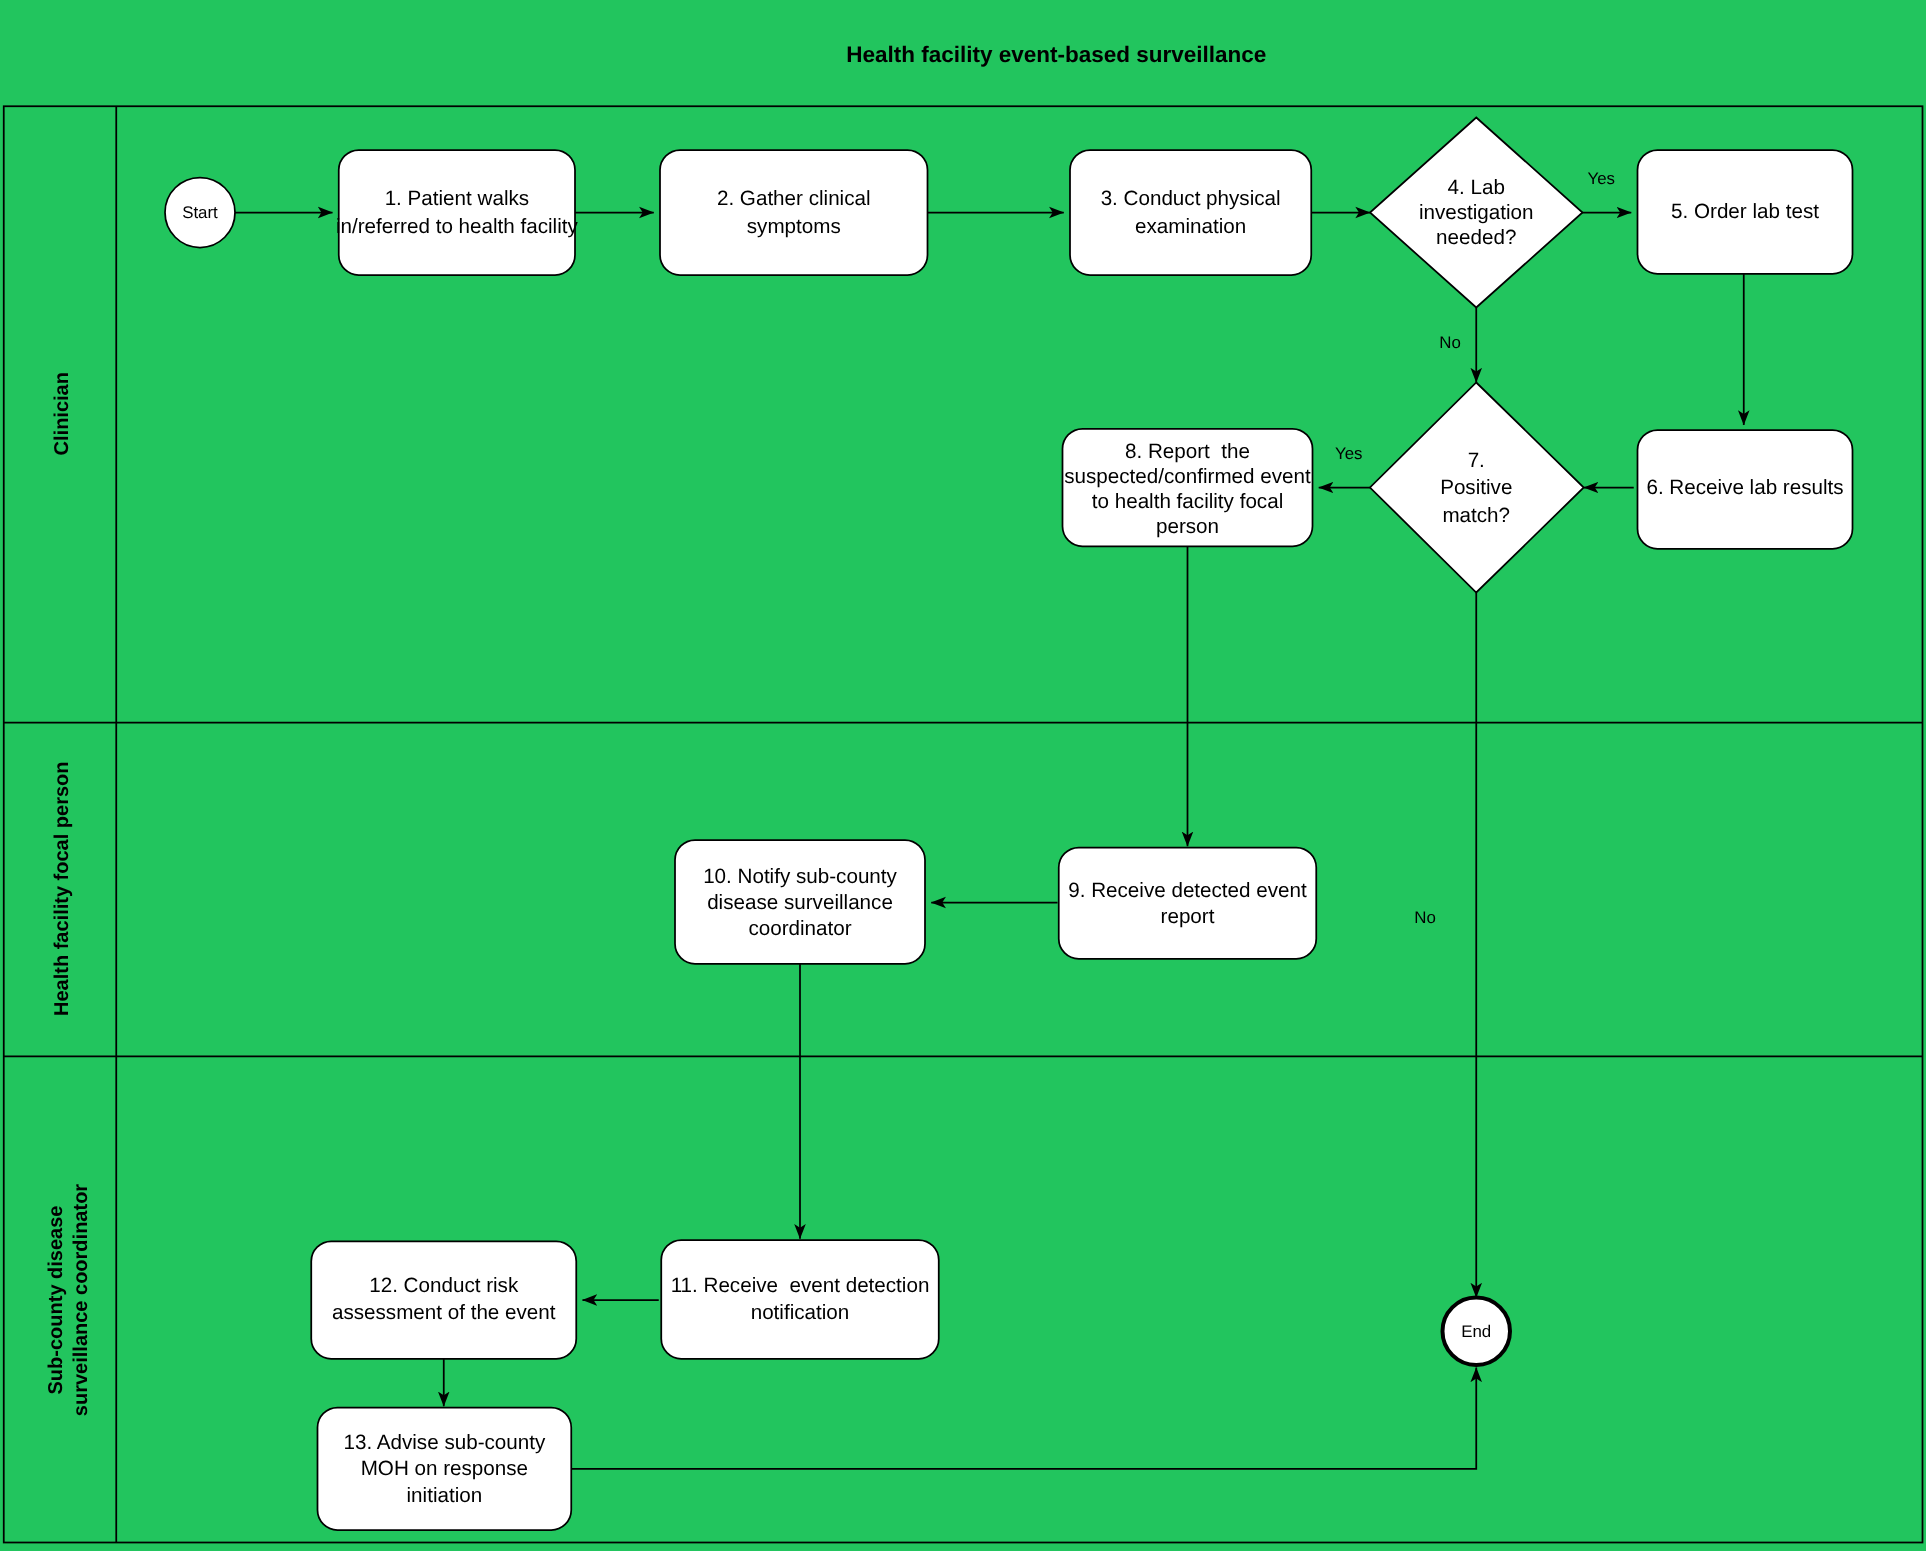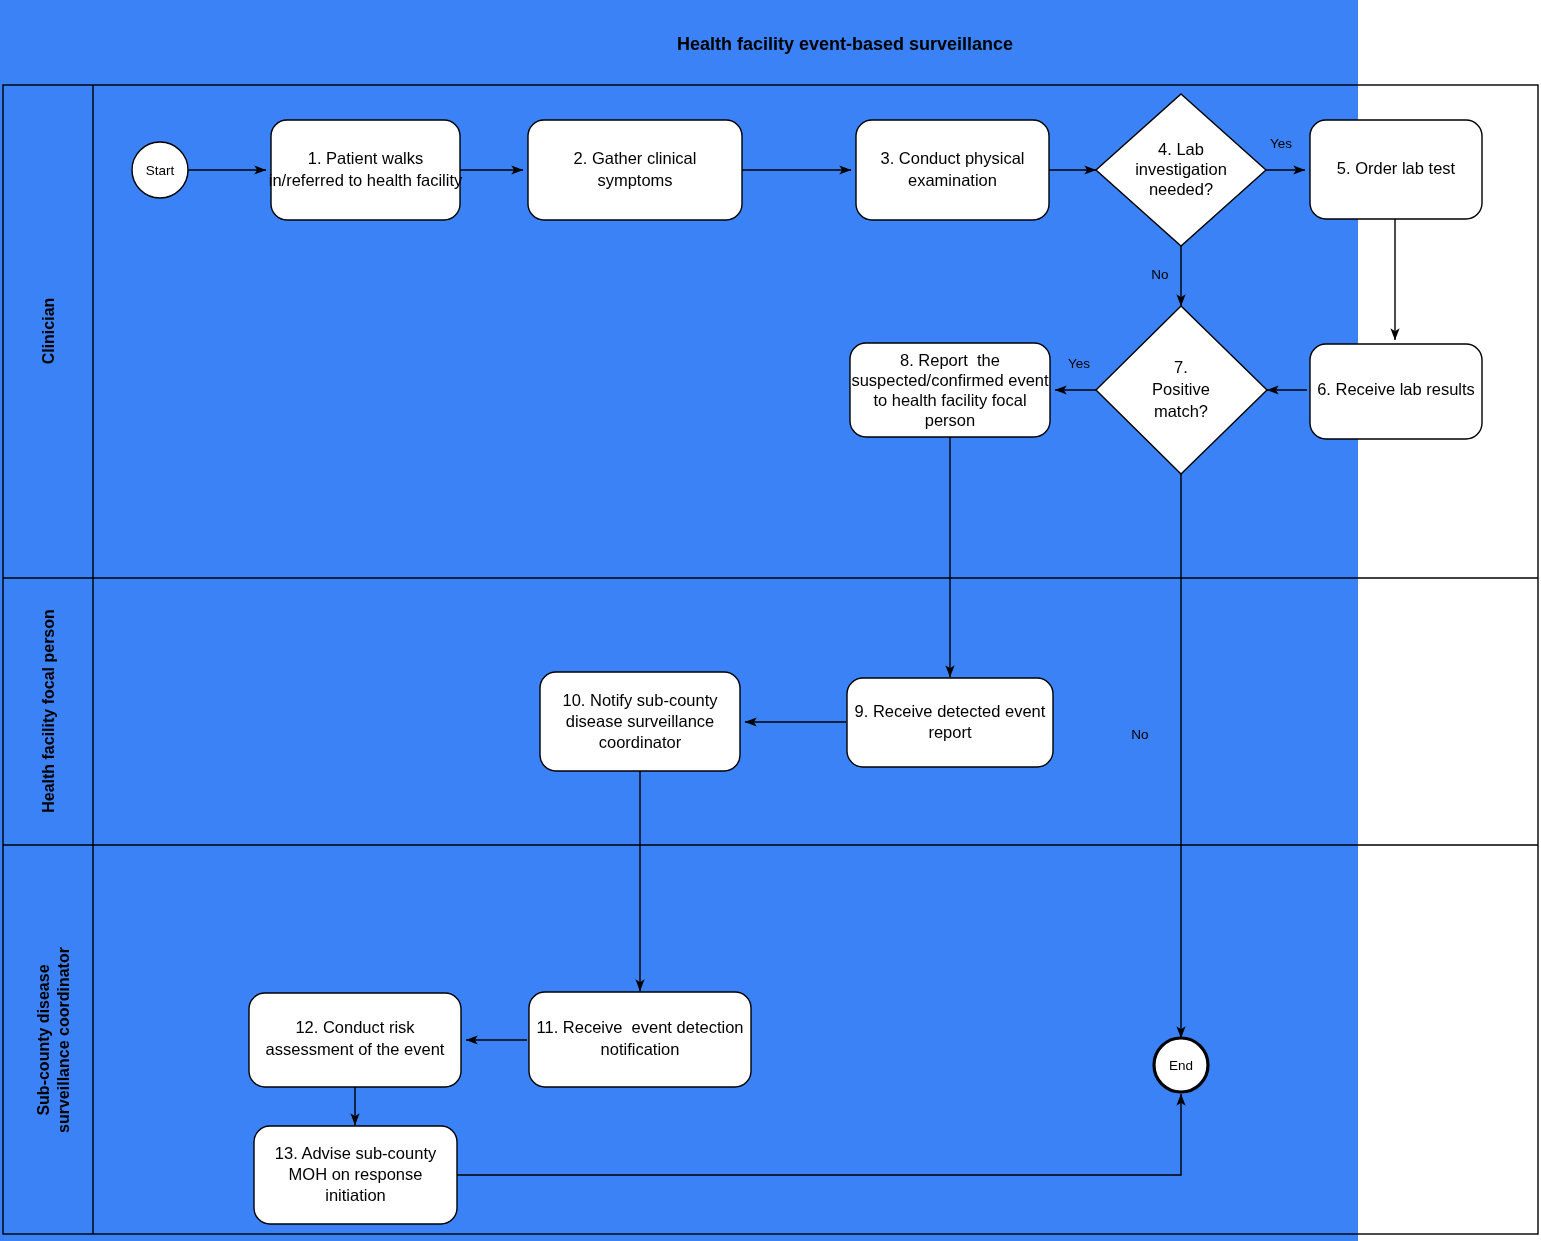--- a/index.html
+++ b/index.html
@@ -8,23 +8,23 @@
     background: #ffffff;
   }
   body {
     width: 1541px;
     height: 1241px;
     font-family: "Liberation Sans", sans-serif;
     overflow: hidden;
   }
   #canvas {
     position: relative;
-    width: 1358px;
+    width: 1541px;
     height: 1241px;
-    background: #3b82f6;
+    background: #22c55e;
   }
   svg.diagram {
     position: absolute;
     top: 0;
     left: 0;
     width: 1541px;
     height: 1241px;
   }
   .shape-stroke {
     fill: #ffffff;

